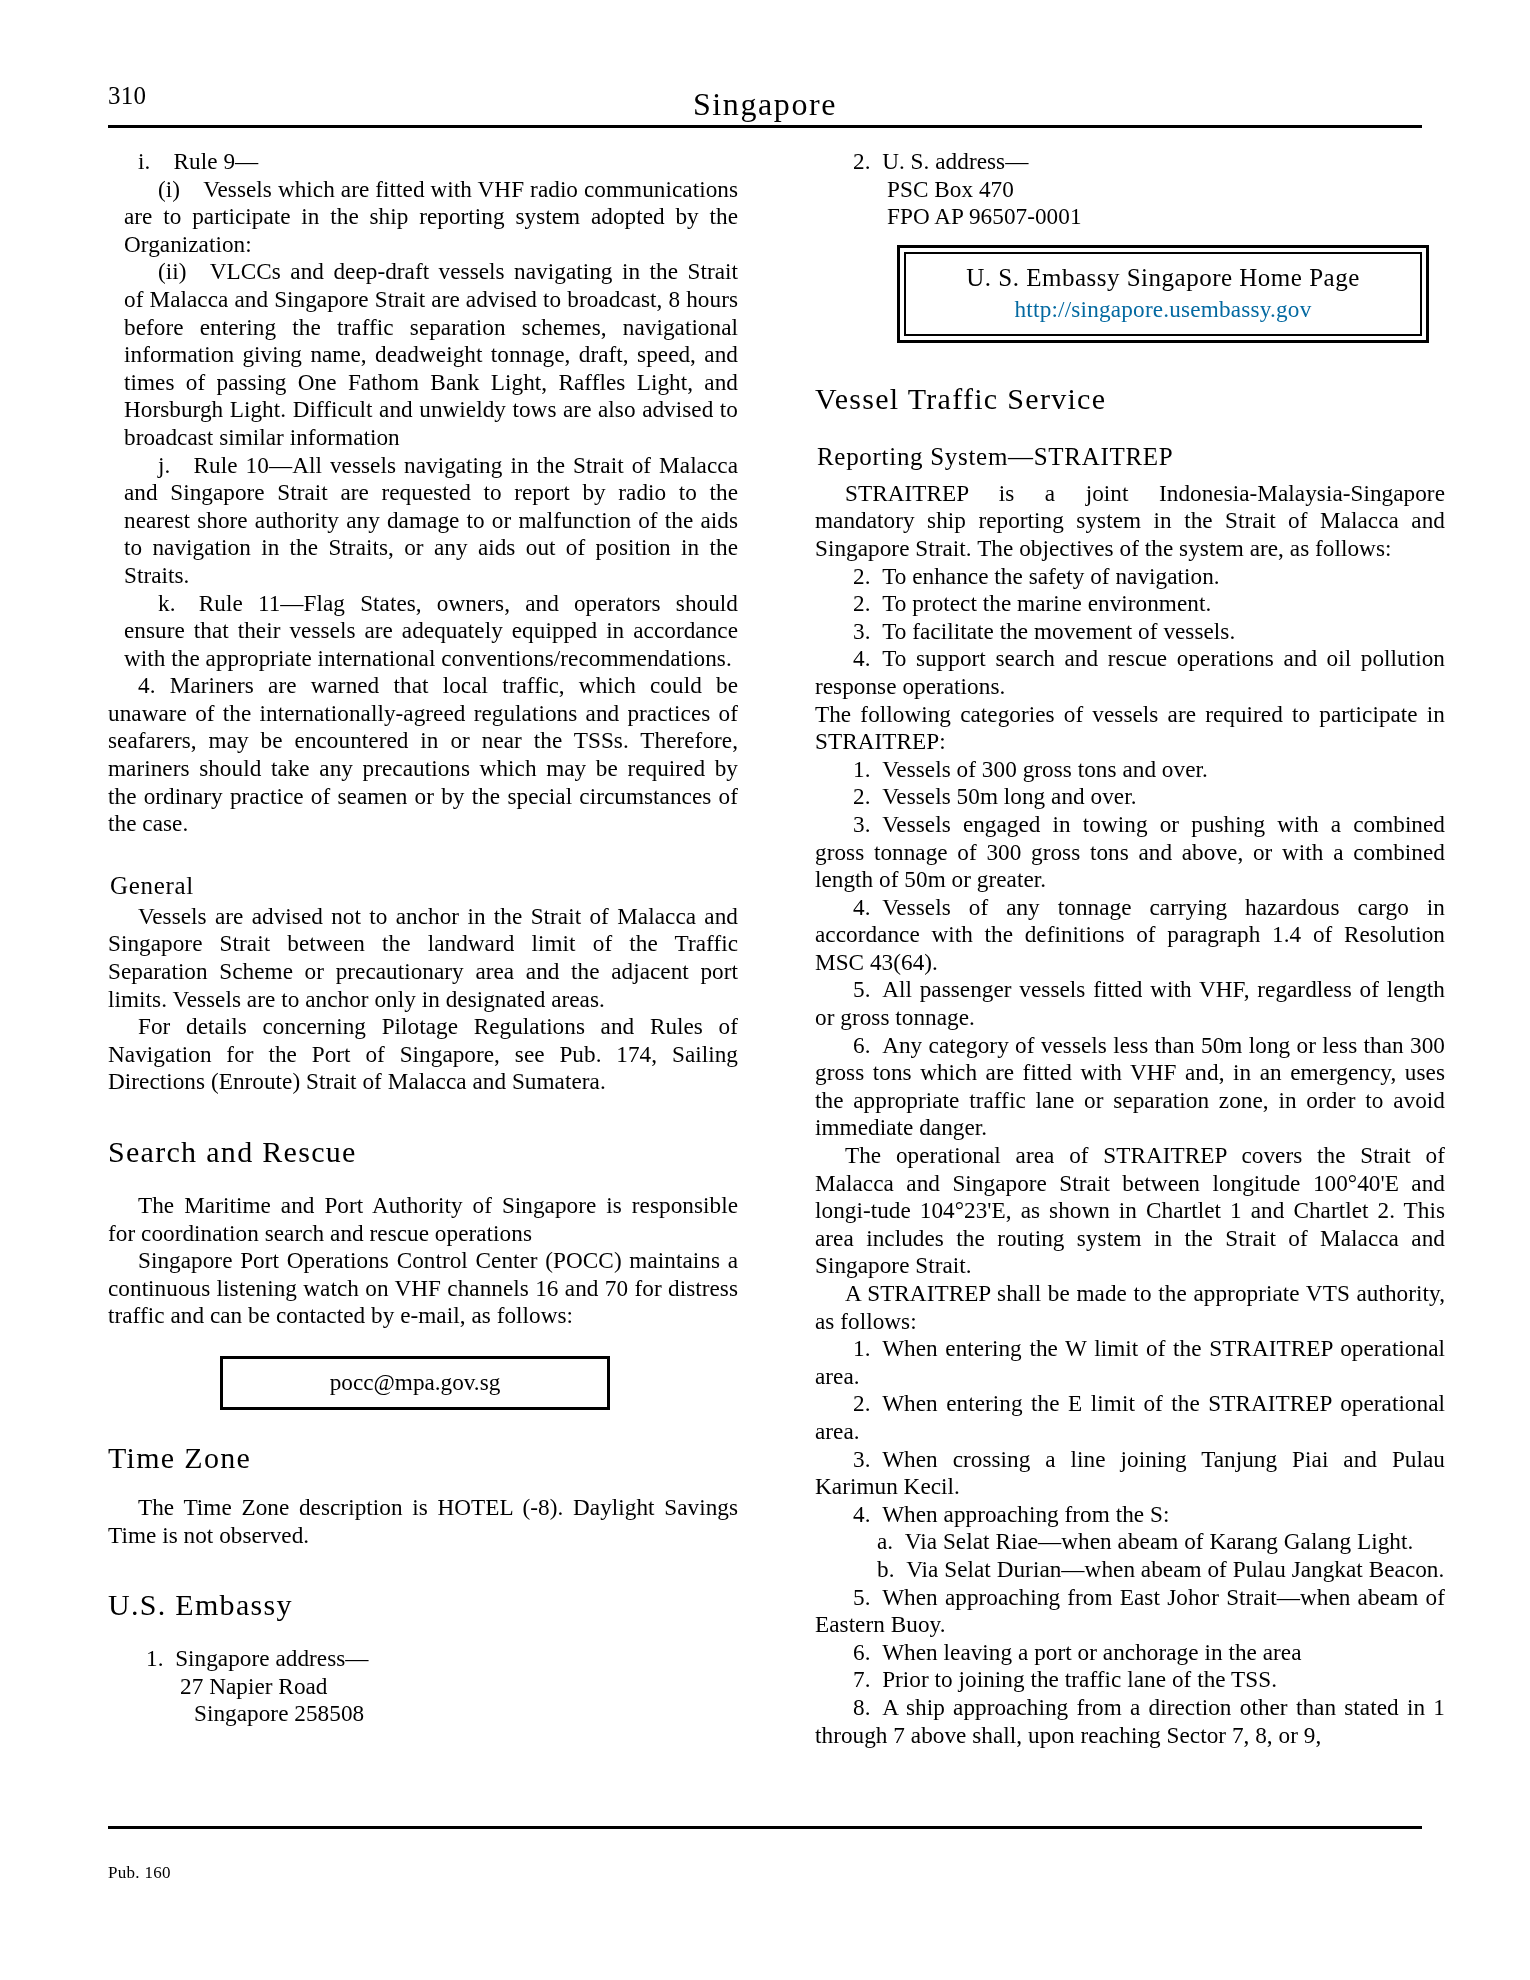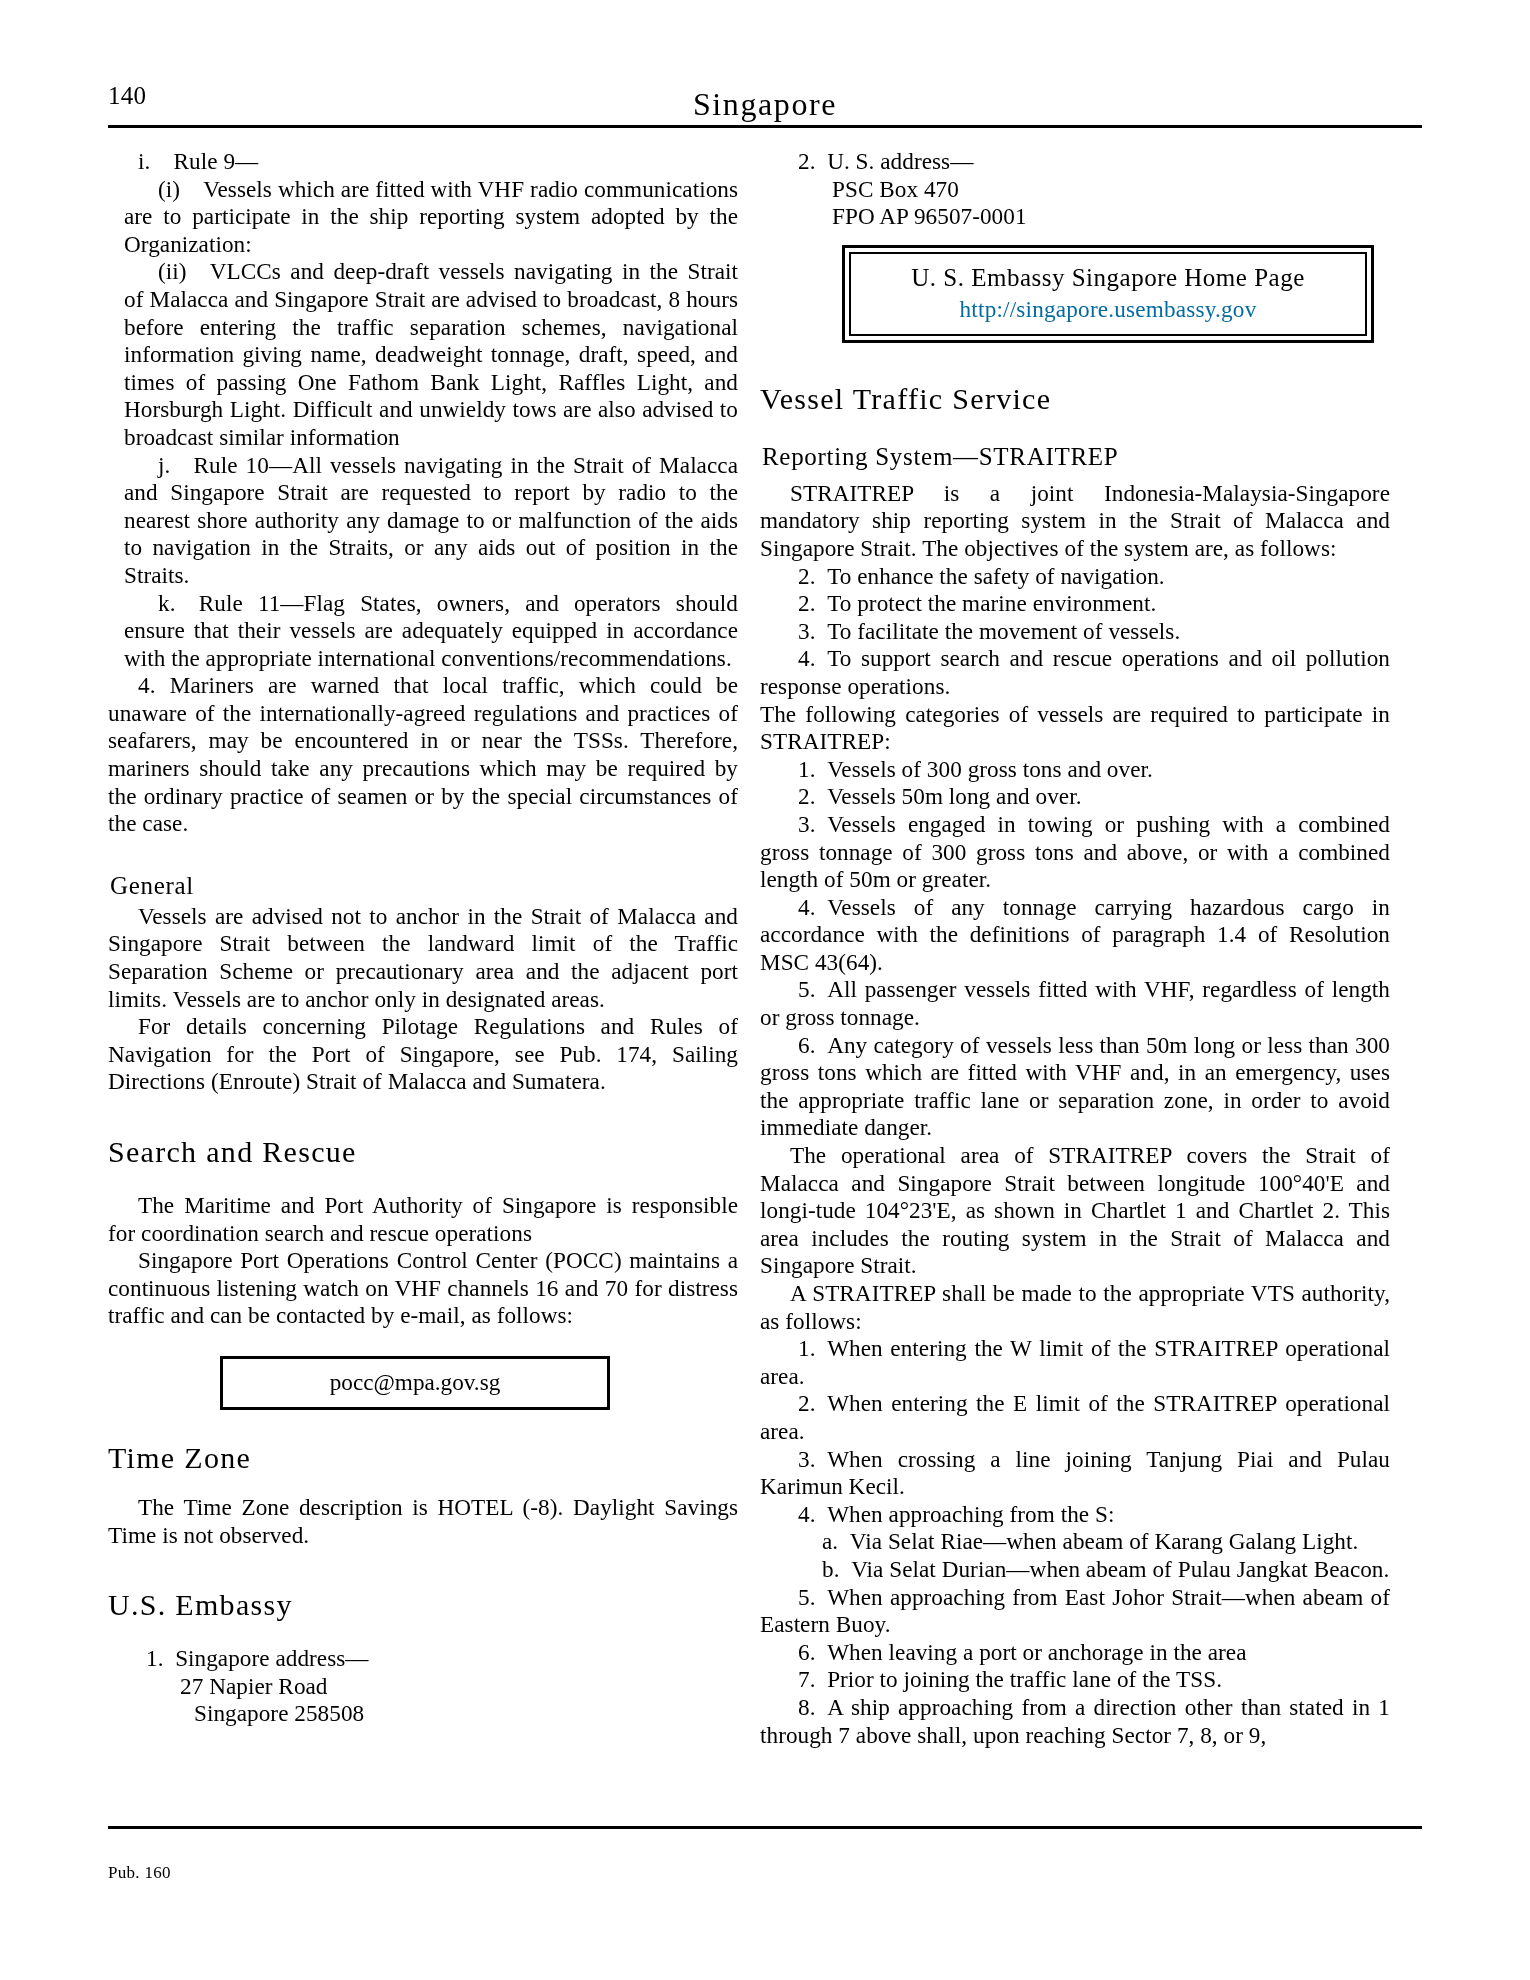--- a/index.html
+++ b/index.html
@@ -75,21 +75,21 @@
     letter-spacing: 0.3px;
   }
 
   
   .col {
     position: absolute;
     top: 148px;
     width: 630px;
   }
   .col-left  { left: 108px; }
-  .col-right { left: 760px; }
+  .col-right { left: 815px; }
 
   
   p.body, div.body {
     margin: 0;
     font-size: 23.2px;
     line-height: 27.6px;
     text-align: justify;
     text-justify: inter-word;
     hyphens: none;
     letter-spacing: 0.05px;
@@ -187,21 +187,21 @@
     padding-left: 82px;
     padding-right: 16px;
   }
 </style>
 </head>
 <body>
 
 <div class="page">
 
   <div class="running-head">
-    <span class="folio">140</span>
+    <span class="folio">310</span>
     <span class="head-title">Singapore</span>
   </div>
   <div class="rule-top"></div>
 
   <div class="col col-left">
 
     <div class="body ind-1">i. Rule 9—</div>
     <div class="item item-roman">(i) Vessels which are fitted with VHF radio communications are to participate in the ship reporting system adopted by the Organization:</div>
     <div class="item item-roman">(ii) VLCCs and deep-draft vessels navigating in the Strait of Malacca and Singapore Strait are advised to broadcast, 8 hours before entering the traffic separation schemes, navigational information giving name, deadweight tonnage, draft, speed, and times of passing One Fathom Bank Light, Raffles Light, and Horsburgh Light. Difficult and unwieldy tows are also advised to broadcast similar information</div>
     <div class="item item-roman">j. Rule 10—All vessels navigating in the Strait of Malacca and Singapore Strait are requested to report by radio to the nearest shore authority any damage to or malfunction of the aids to navigation in the Straits, or any aids out of position in the Straits.</div>

